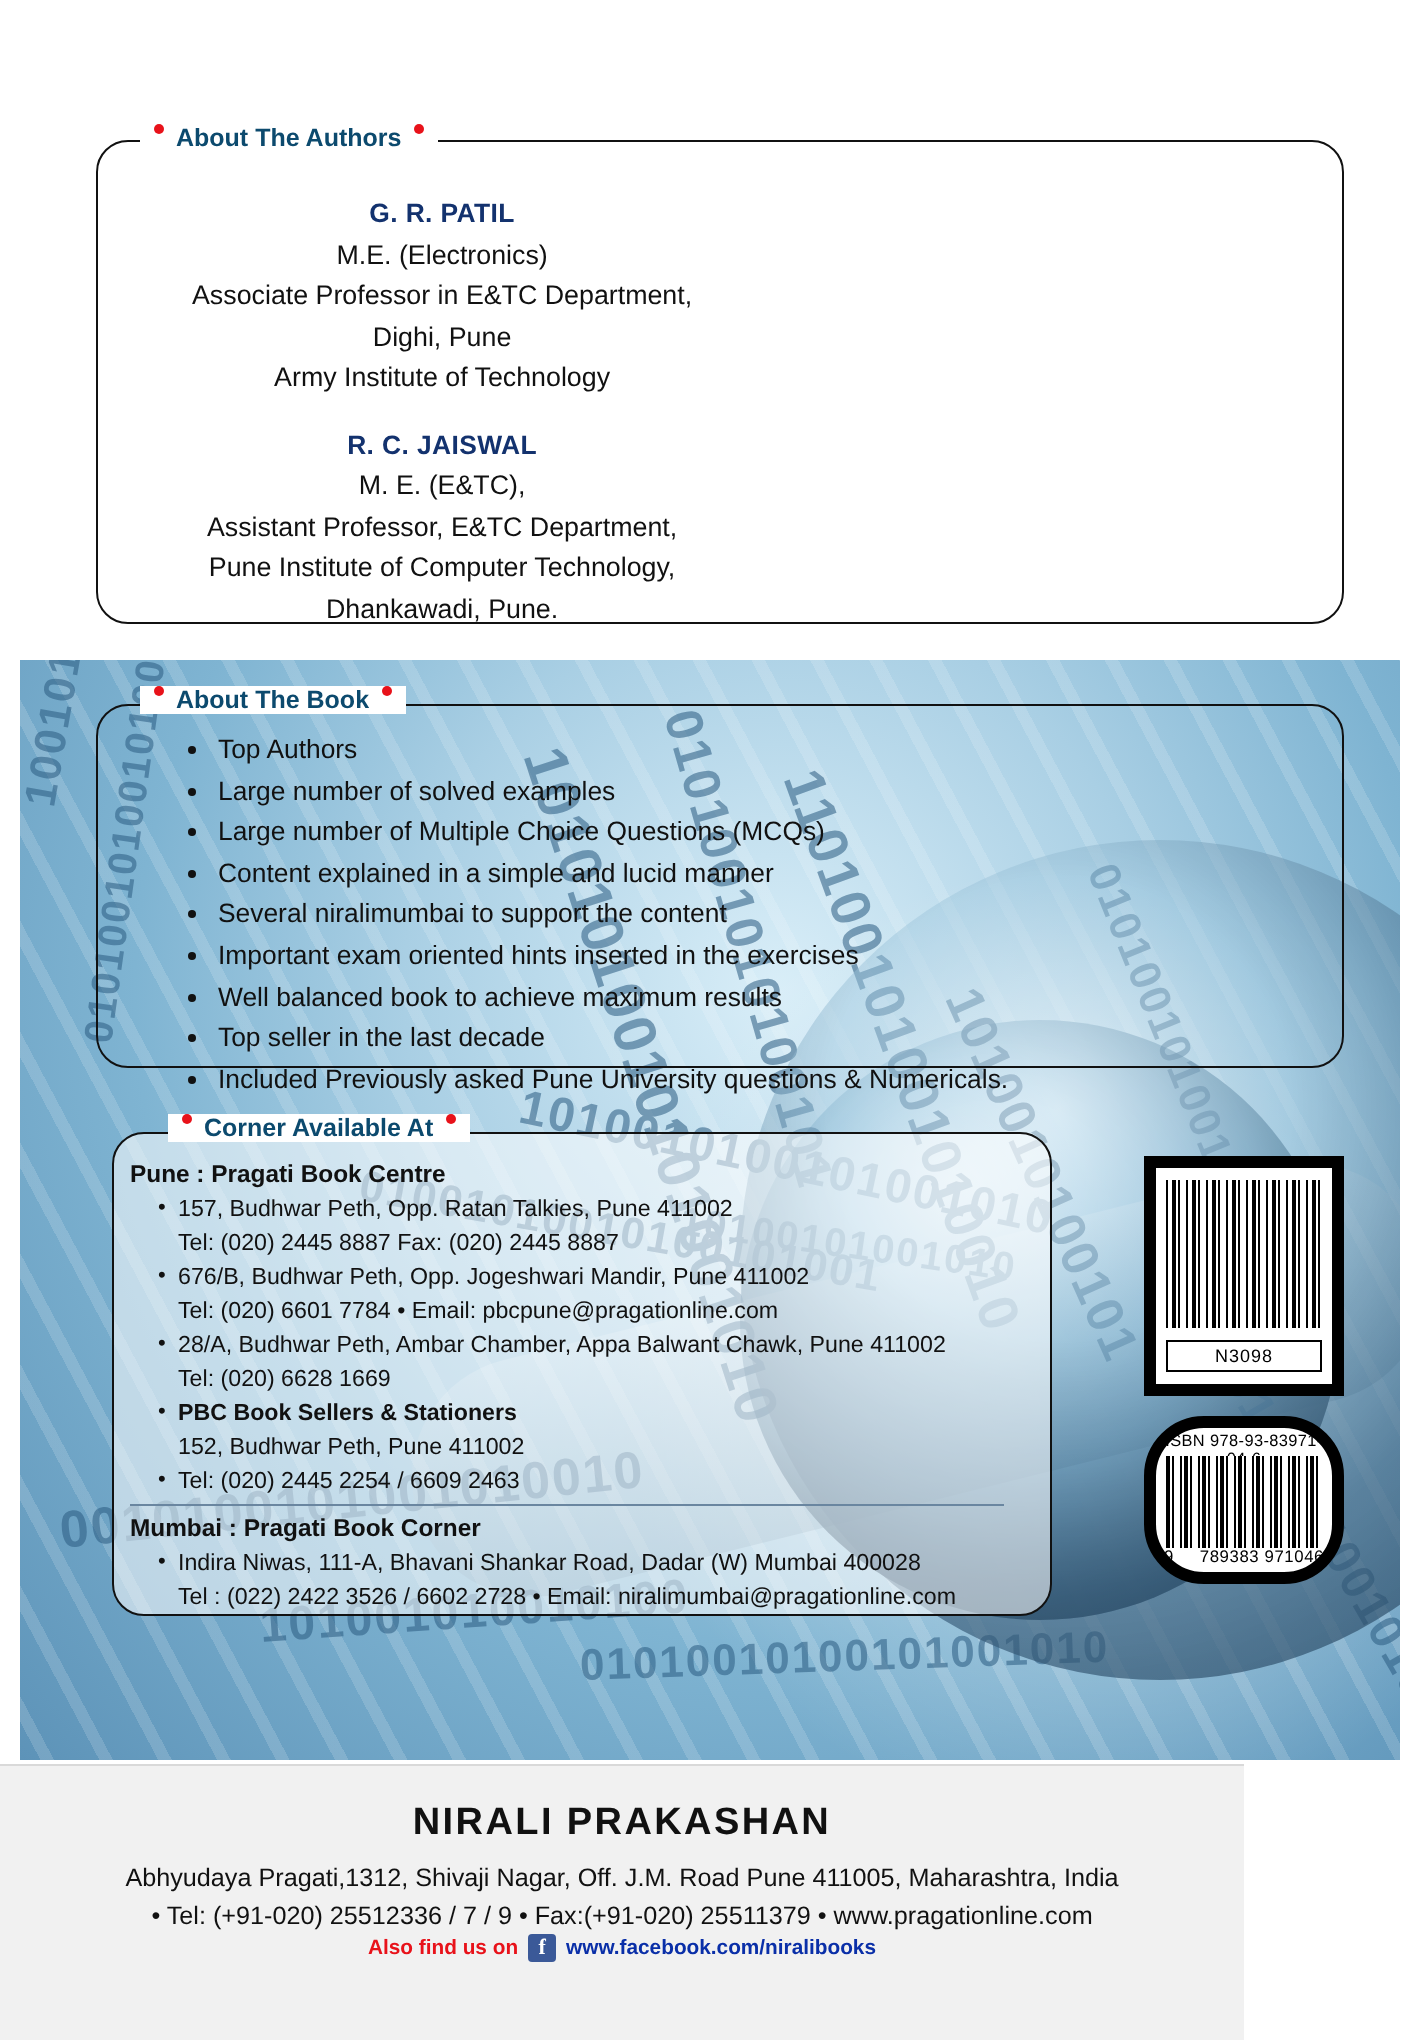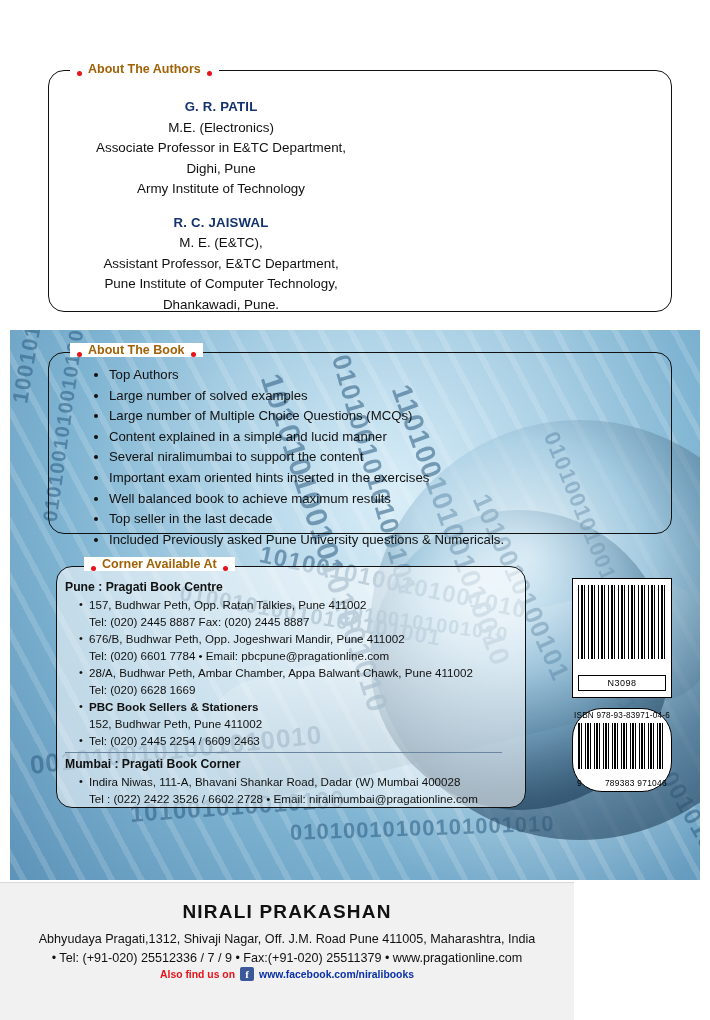--- a/index.html
+++ b/index.html
@@ -96,26 +96,26 @@
   .panel {
     position: absolute;
     border: 1.4px solid #111;
     border-radius: 16px;
     background: transparent;
   }
   .panel-label {
     position: absolute;
     font-size: 12.5px;
     font-weight: bold;
-    color: #a16207;
+    color: #0c4a6e;
     background: #ffffff;
     padding: 0 7px;
     white-space: nowrap;
     display: flex;
-    align-items: flex-end;
+    align-items: flex-start;
     gap: 6px;
   }
   .dot {
     width: 5px; height: 5px;
     border-radius: 50%;
     background: #e8121a;
     display: inline-block;
   }
 
   
@@ -168,21 +168,21 @@
     position: absolute; left: 0; top: 0;
     font-size: 11px;
   }
   .sub-bold { font-weight: bold; }
   .hr-thin { border-top: 1px solid #6a86a0; margin: 3px 0 3px 0; width: 96%; }
 
   
   .barcode-box {
     position: absolute;
     background: #ffffff;
-    border: 1px solid #000000;
+    border: 6px solid #000000;
   }
   #bc-top { left: 572px; top: 578px; width: 100px; height: 120px; }
   #bc-bottom { left: 572px; top: 708px; width: 100px; height: 84px; border-radius: 30px; }
   .bars {
     position: absolute;
     left: 5px; right: 5px;
     top: 6px;
     height: 74px;
     background-image: repeating-linear-gradient(
       90deg,
@@ -224,21 +224,21 @@
     position: absolute; left: 4px; right: 4px; bottom: 3px;
     font-size: 8.4px;
     display: flex; justify-content: space-between;
     letter-spacing: .3px;
   }
 
   
   .footer {
     position: absolute;
     left: 0; bottom: 0;
-    width: 574px; height: 138px;
+    width: 622px; height: 138px;
     background: #f1f1f1;
     border-top: 1px solid #d9d9d9;
     text-align: center;
   }
   .footer-pub {
     margin-top: 18px;
     font-size: 19px;
     font-weight: bold;
     letter-spacing: 1.2px;
     color: #111;

